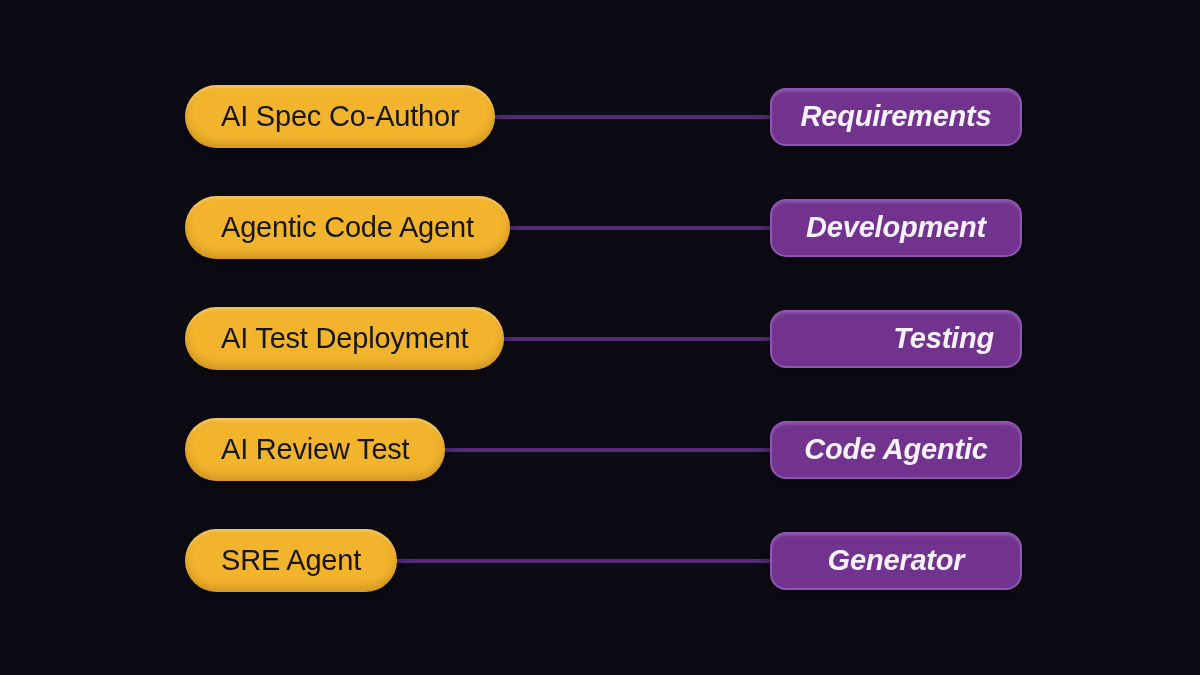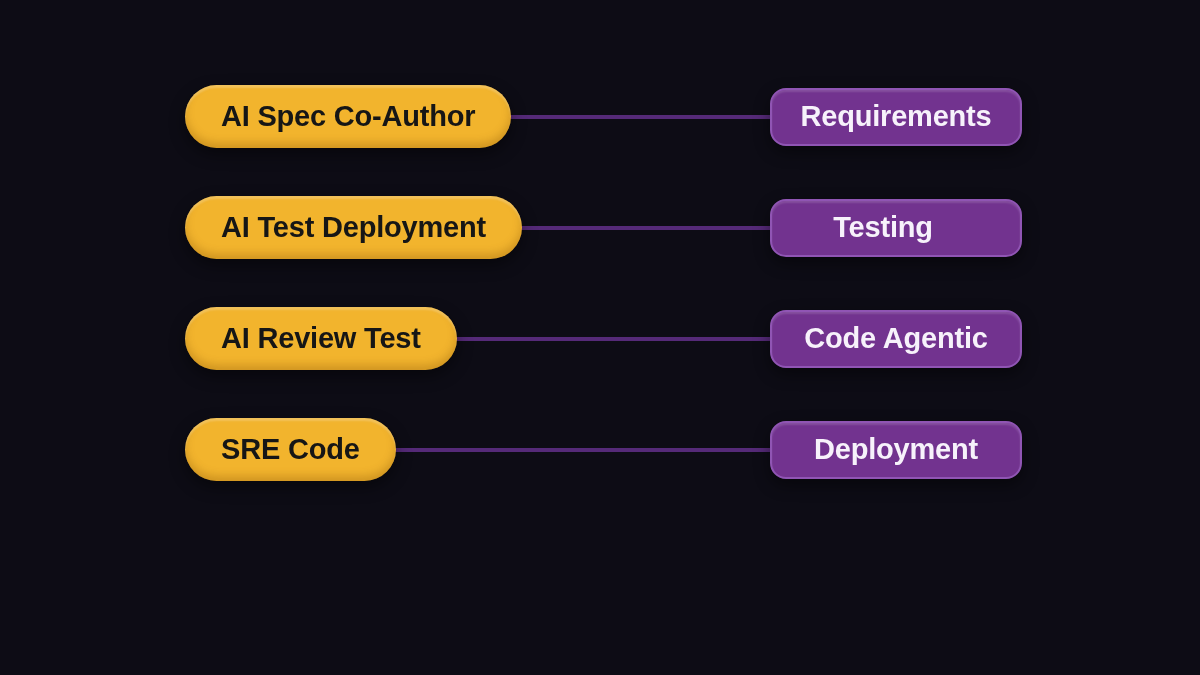--- a/index.html
+++ b/index.html
@@ -35,21 +35,21 @@
     height: 63px;
     padding: 0 36px;
     border-radius: 32px;
     background: var(--agent_pill, #f2b42d);
     box-shadow:
       inset 0 3px 2px rgba(255, 255, 255, 0.22),
       inset 0 -5px 8px rgba(120, 70, 0, 0.28),
       0 6px 16px rgba(0, 0, 0, 0.45);
     color: var(--agent_text, #161616);
     font-size: 29px;
-    font-weight: bold;
+    font-weight: normal;
     letter-spacing: -0.2px;
     white-space: nowrap;
   }
   .connector {
     flex: 1;
     height: 4px;
     margin: 0 -10px;
     border-radius: 2px;
     background: var(--connector, #552a78);
   }
@@ -67,42 +67,52 @@
     border: 2px solid var(--phase_border, #9055b4);
     background: var(--phase_box, #72338f);
     box-shadow:
       inset 0 2px 2px rgba(255, 255, 255, 0.14),
       0 6px 16px rgba(0, 0, 0, 0.45);
     color: var(--phase_text, #f7f2fb);
     font-size: 29px;
     font-weight: bold;
     letter-spacing: -0.2px;
     white-space: nowrap;
+    font-style: italic;
   }
   
   .row-testing .phase-box {
-    justify-content: center;
+    justify-content: flex-end;
     padding-right: 26px;
   }
 </style>
 </head>
 <body>
 
 <div class="canvas">
 
   <div class="row">
     <div class="agent-pill">
       <span>AI Spec Co-Author</span>
     </div>
     <div class="connector"></div>
     <div class="phase-box">
       <span>Requirements</span>
     </div>
   </div>
 
+  <div class="row">
+    <div class="agent-pill">
+      <span>Agentic Code Agent</span>
+    </div>
+    <div class="connector"></div>
+    <div class="phase-box">
+      <span>Development</span>
+    </div>
+  </div>
 
   <div class="row row-testing">
     <div class="agent-pill">
       <span>AI Test Deployment</span>
     </div>
     <div class="connector"></div>
     <div class="phase-box">
       <span>Testing</span>
     </div>
   </div>
@@ -112,21 +122,21 @@
       <span>AI Review Test</span>
     </div>
     <div class="connector"></div>
     <div class="phase-box">
       <span>Code Agentic</span>
     </div>
   </div>
 
   <div class="row">
     <div class="agent-pill">
-      <span>SRE Code</span>
+      <span>SRE Agent</span>
     </div>
     <div class="connector"></div>
     <div class="phase-box">
-      <span>Deployment</span>
+      <span>Generator</span>
     </div>
   </div>
 
 </div>
 
 </body></html>

